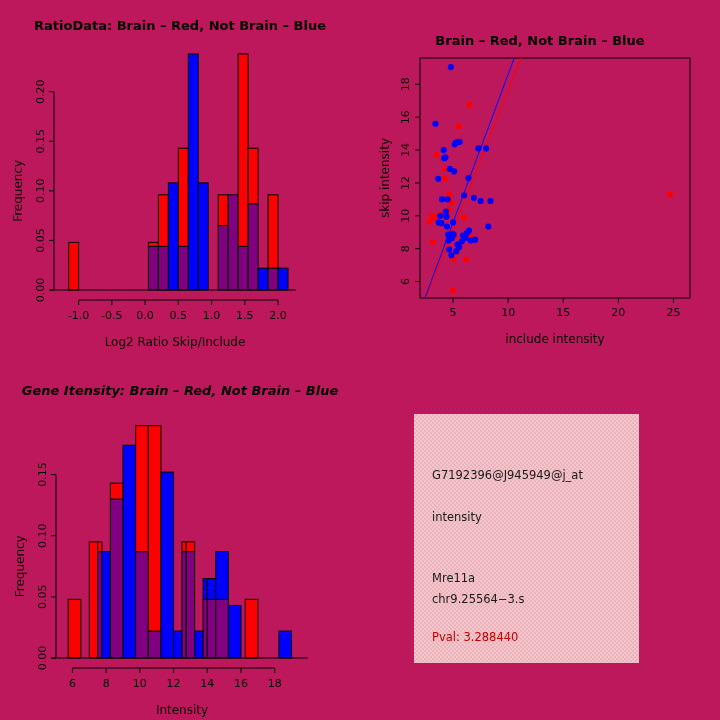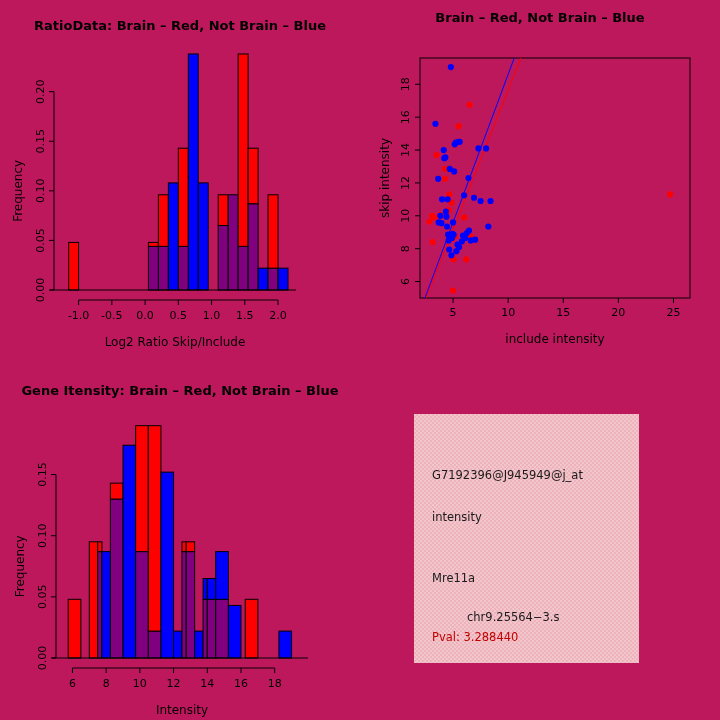--- a/index.html
+++ b/index.html
@@ -94,21 +94,21 @@
           <text x="244.79411764705884" y="299" class="tklbl" text-anchor="middle">1.5</text>
           <line x1="278.02941176470586" y1="280" x2="278.02941176470586" y2="285" class="tick"></line>
           <text x="278.02941176470586" y="299" class="tklbl" text-anchor="middle">2.0</text>
           <text x="175" y="326" class="axlbl" text-anchor="middle">Log2 Ratio Skip/Include</text>
         </g>
         <line x1="50" y1="270" x2="296" y2="270" class="axline"></line>
       </svg>
   </div>
 
   <div class="panel" style="left:360px;top:0;width:360px;height:360px;">
-    <div class="ttl" style="top:10px;left:0;">Brain – Red, Not Brain – Blue</div>
+    <div class="ttl" style="top:33px;left:0;">Brain – Red, Not Brain – Blue</div>
     <svg id="svg-scatter" width="360" height="340" style="position:absolute;left:0;top:20px;">
         <rect x="60" y="38" width="270" height="240" class="box"></rect>
         <clipPath id="clip-svg-scatter">
           <rect x="60" y="38" width="270" height="240"></rect>
         </clipPath>
         <g clip-path="url(#clip-svg-scatter)">
           <line x1="66.06122448979592" y1="278" x2="160.83673469387756" y2="38" class="fitRed"></line>
           <line x1="64.9591836734694" y1="278" x2="154.22448979591837" y2="38" class="fitBlue"></line>
         </g>
         <g clip-path="url(#clip-svg-scatter)">
@@ -209,21 +209,21 @@
           <line x1="258.36734693877554" y1="278" x2="258.36734693877554" y2="283" class="tick"></line>
           <text x="258.36734693877554" y="296" class="tklbl" text-anchor="middle">20</text>
           <line x1="313.46938775510205" y1="278" x2="313.46938775510205" y2="283" class="tick"></line>
           <text x="313.46938775510205" y="296" class="tklbl" text-anchor="middle">25</text>
           <text x="195" y="323" class="axlbl" text-anchor="middle">include intensity</text>
         </g>
       </svg>
   </div>
 
   <div class="panel" style="left:0;top:360px;width:360px;height:360px;">
-    <div class="ttl" style="top:23px;left:0;">Gene Itensity: Brain – Red, Not Brain – Blue</div>
+    <div class="ttl" style="top:23px;left:0;font-style:italic;">Gene Itensity: Brain – Red, Not Brain – Blue</div>
     <svg id="svg-gene" width="360" height="330" style="position:absolute;left:0;top:30px;">
         <g>
           <rect x="68.21428571428571" y="209.3056994818653" width="12.642857142857153" height="58.694300518134696" class="bar barRed"></rect>
           <rect x="89.28571428571428" y="151.8341968911917" width="8.428571428571445" height="116.16580310880829" class="bar barRed"></rect>
           <rect x="97.71428571428572" y="161.61658031088086" width="4.214285714285708" height="106.38341968911914" class="bar barPurple"></rect>
           <rect x="97.71428571428572" y="151.8341968911917" width="4.214285714285708" height="9.782383419689154" class="bar barRed"></rect>
           <rect x="101.92857142857143" y="161.61658031088086" width="8.42857142857143" height="106.38341968911914" class="bar barBlue"></rect>
           <rect x="110.35714285714286" y="109.03626943005182" width="12.642857142857139" height="158.96373056994818" class="bar barPurple"></rect>
           <rect x="110.35714285714286" y="93.13989637305701" width="12.642857142857139" height="15.896373056994804" class="bar barRed"></rect>
           <rect x="123" y="55.2331606217617" width="12.642857142857139" height="212.7668393782383" class="bar barBlue"></rect>
@@ -279,17 +279,17 @@
           <text x="182" y="324" class="axlbl" text-anchor="middle">Intensity</text>
         </g>
         <line x1="52" y1="268" x2="308" y2="268" class="axline"></line>
       </svg>
   </div>
 
   <div class="infopanel">
     <div class="infoline" style="left:18px;top:54px;">G7192396@J945949@j_at</div>
     <div class="infoline" style="left:18px;top:96px;">intensity</div>
     <div class="infoline" style="left:18px;top:140px;margin-top:17px;">Mre11a</div>
-    <div class="infoline" style="left:18px;top:196px;margin-left:35px;">chr9.25564−3.s</div>
+    <div class="infoline" style="left:18px;top:178px;">chr9.25564−3.s</div>
     <div class="infoline pval" style="left:18px;top:216px;">Pval: 3.288440</div>
   </div>
 
 </div>
 
 </body></html>

